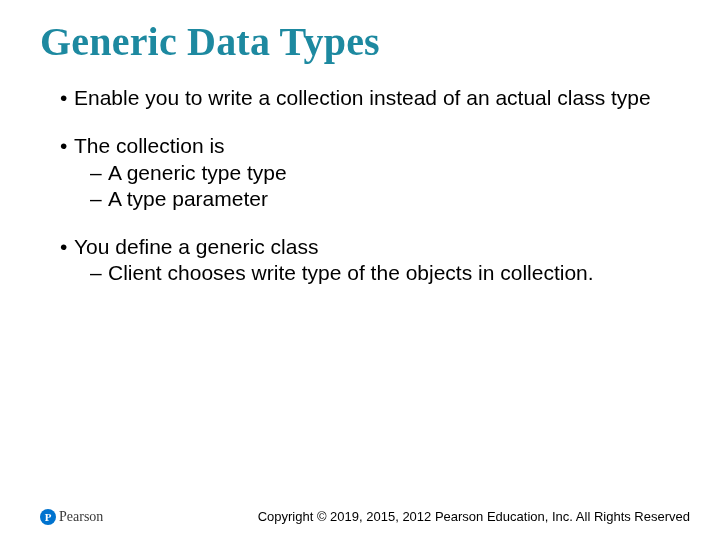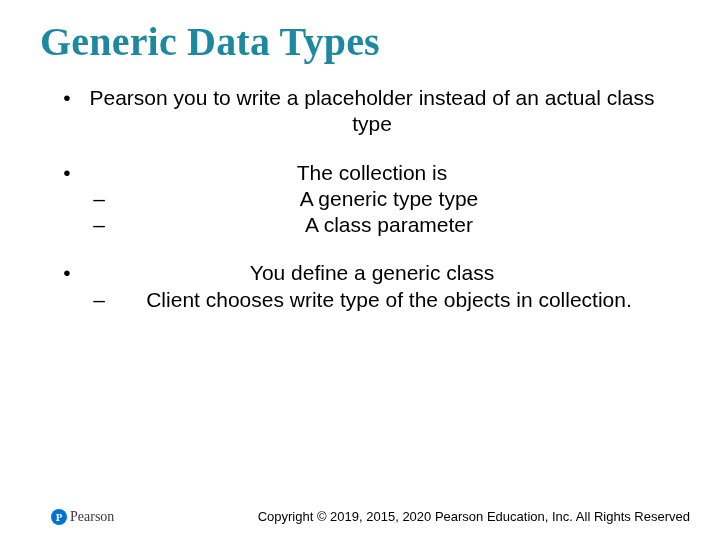--- a/index.html
+++ b/index.html
@@ -10,21 +10,20 @@
     background: #ffffff;
     font-family: Arial, Helvetica, sans-serif;
     position: relative;
     overflow: hidden;
   }
   .slide {
     width: 720px;
     height: 540px;
     position: relative;
     box-sizing: border-box;
-    text-align: center;
   }
   .title {
     position: absolute;
     left: 40px;
     top: 18px;
     font-family: "Times New Roman", Times, serif;
     font-weight: bold;
     font-size: 40px;
     color: #1d89a0;
     letter-spacing: 0.2px;
@@ -66,21 +65,20 @@
   }
   .sub .txt {
     flex: 1;
   }
   .footer {
     position: absolute;
     left: 0;
     right: 0;
     bottom: 14px;
     height: 24px;
-    margin-left: 11px;
   }
   .logo {
     position: absolute;
     left: 40px;
     bottom: 0;
     height: 18px;
     display: flex;
     align-items: center;
     gap: 3px;
   }
@@ -120,36 +118,36 @@
 
 <div class="slide">
 
   <div class="title">Generic Data Types</div>
 
   <div class="content">
 
     <div class="bullet-block">
       <div class="bullet">
         <div class="dot">•</div>
-        <div class="txt">Pearson you to write a placeholder instead of an actual class type</div>
+        <div class="txt">Enable you to write a collection instead of an actual class type</div>
       </div>
     </div>
 
     <div class="bullet-block">
       <div class="bullet">
         <div class="dot">•</div>
         <div class="txt">The collection is</div>
       </div>
       <div class="sub">
         <div class="dash">–</div>
         <div class="txt">A generic type type</div>
       </div>
       <div class="sub">
         <div class="dash">–</div>
-        <div class="txt">A class parameter</div>
+        <div class="txt">A type parameter</div>
       </div>
     </div>
 
     <div class="bullet-block">
       <div class="bullet">
         <div class="dot">•</div>
         <div class="txt">You define a generic class</div>
       </div>
       <div class="sub">
         <div class="dash">–</div>
@@ -157,16 +155,16 @@
       </div>
     </div>
 
   </div>
 
   <div class="footer">
     <div class="logo">
       <div class="logo-mark"></div>
       <div class="logo-text">Pearson</div>
     </div>
-    <div class="copyright">Copyright © 2019, 2015, 2020 Pearson Education, Inc. All Rights Reserved</div>
+    <div class="copyright">Copyright © 2019, 2015, 2012 Pearson Education, Inc. All Rights Reserved</div>
   </div>
 
 </div>
 
 </body></html>

